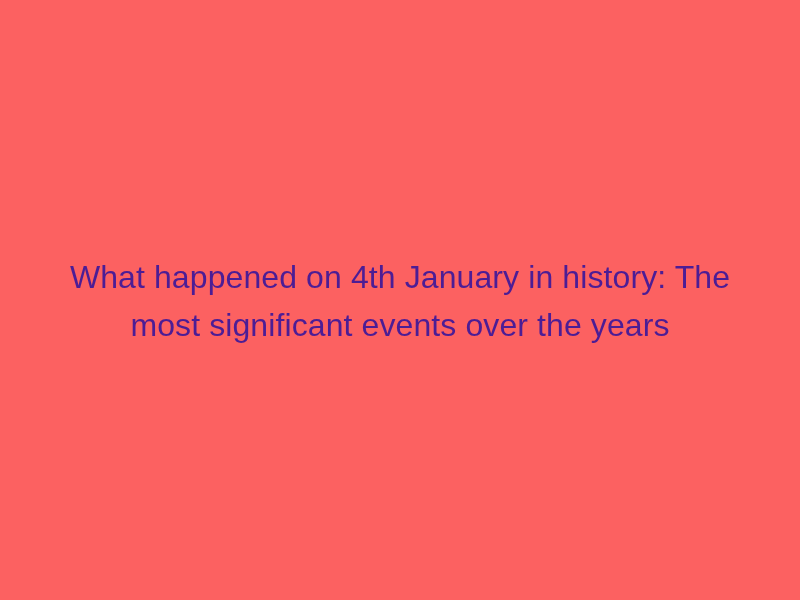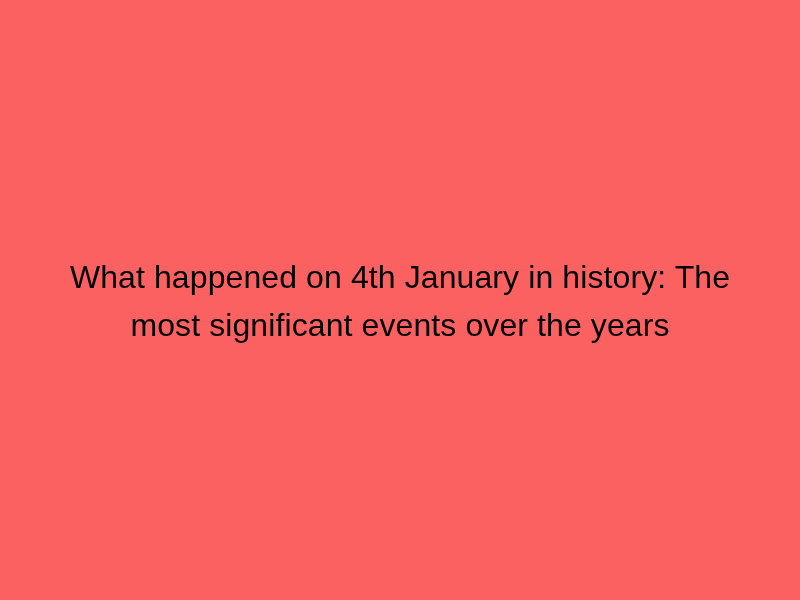--- a/index.html
+++ b/index.html
@@ -43,17 +43,17 @@
     -webkit-font-smoothing: antialiased;
   }
 </style>
 </head>
 <body>
 
 <div id="title-card" style="background: rgb(252, 97, 97);">
 
   <div id="headline-block">
 
-    <h1 id="headline" style="color: #000000;">What happened on 4th January in history: The most significant events over the years</h1>
+    <h1 id="headline" style="color: #4c1d95;">What happened on 4th January in history: The most significant events over the years</h1>
 
   </div>
 
 </div>
 
 </body></html>

